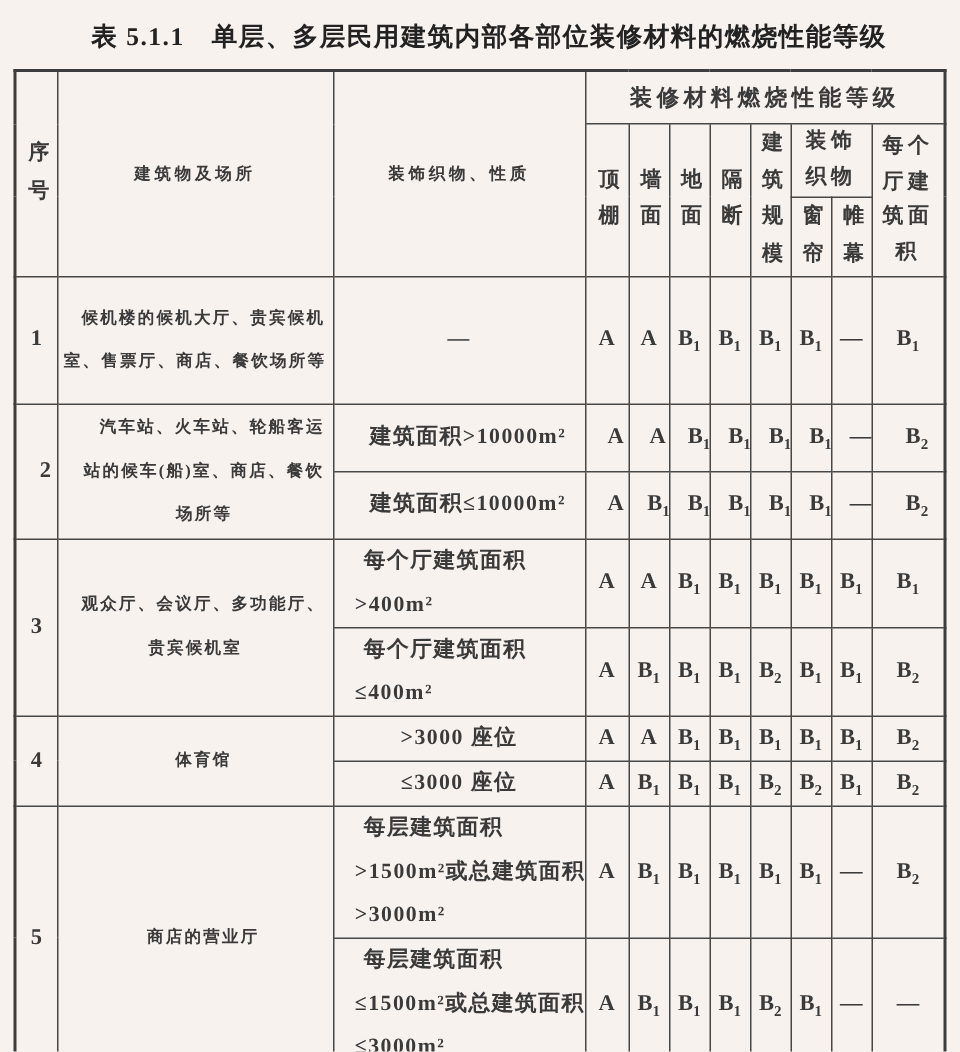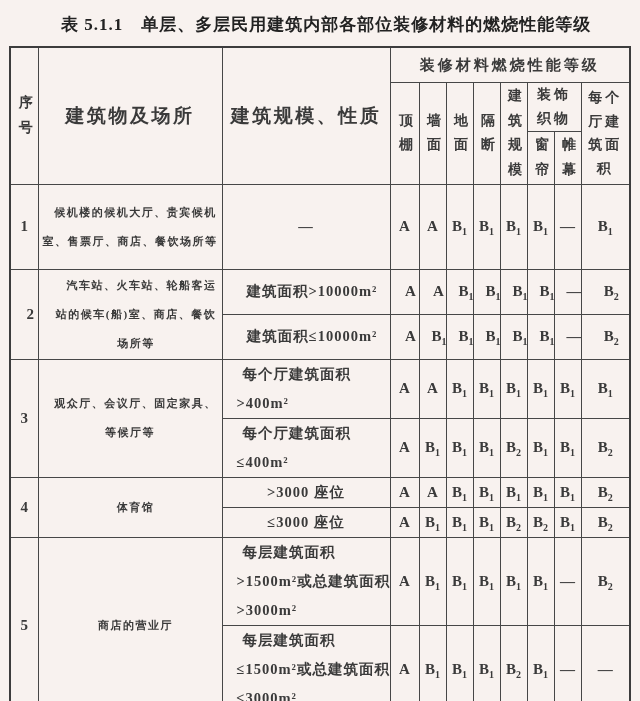--- a/index.html
+++ b/index.html
@@ -34,21 +34,21 @@
     font-weight:bold;
     color:#3a3a3a;
     overflow:hidden;
   }
   table.main{border:2px solid #3d3d3d;}
   thead th{font-size:14px;font-weight:bold;}
   .h1 th{height:34px;letter-spacing:3px;}
   .h2 th{height:46px;}
   .h3 th{height:52px;}
   th.big-span{font-size:15px;}
-  th.head-wide{letter-spacing:2.5px;font-size:19px;}
+  th.head-wide{letter-spacing:2.5px;font-size:11px;}
   
   .vtext{
     display:inline-block;
     width:17px;
     word-break:break-all;
     line-height:1.75;
     letter-spacing:0;
     font-size:14px;
     text-align:right;
   }
@@ -102,21 +102,21 @@
       <col style="width:27px">
         <col style="width:27px">
         <col style="width:27px">
       <col style="width:27px">
         <col style="width:49px">
     </colgroup>
     <thead>
       <tr class="h1">
         <th rowspan="3"><span class="vtext">序号</span></th>
         <th rowspan="3" class="head-wide">建筑物及场所</th>
-        <th rowspan="3" class="head-wide">建筑规模、性质</th>
+        <th rowspan="3" class="head-wide">装饰织物、性质</th>
         <th colspan="8" class="big-span">装修材料燃烧性能等级</th>
       </tr>
       <tr class="h2">
         <th rowspan="2"><span class="vtext">顶棚</span></th>
         <th rowspan="2"><span class="vtext">墙面</span></th>
         <th rowspan="2"><span class="vtext">地面</span></th>
         <th rowspan="2"><span class="vtext">隔断</span></th>
         <th rowspan="2"><span class="vtext">建筑规模</span></th>
         <th colspan="2"><span class="v2text">装饰织物</span></th>
         <th rowspan="2"><span class="v2text">每个厅建筑面积</span></th>
@@ -170,21 +170,21 @@
           <td class="grade">B<sub>1</sub></td>
           <td class="grade">B<sub>1</sub></td>
           <td class="grade">B<sub>1</sub></td>
           <td class="grade">B<sub>1</sub></td>
           <td class="grade">—</td>
           <td class="grade">B<sub>2</sub></td>
         </tr>
         <tr class="g2">
           <td rowspan="2" class="seq">3</td>
           <td rowspan="2" class="place">
-            <span class="ptext">观众厅、会议厅、固定家具、等候厅等</span>
+            <span class="ptext">观众厅、会议厅、多功能厅、贵宾候机室</span>
           </td>
           <td class="scale">
             <div>每个厅建筑面积</div>
             <div>&gt;400m²</div>
           </td>
           <td class="grade">A</td>
           <td class="grade">A</td>
           <td class="grade">B<sub>1</sub></td>
           <td class="grade">B<sub>1</sub></td>
           <td class="grade">B<sub>1</sub></td>

